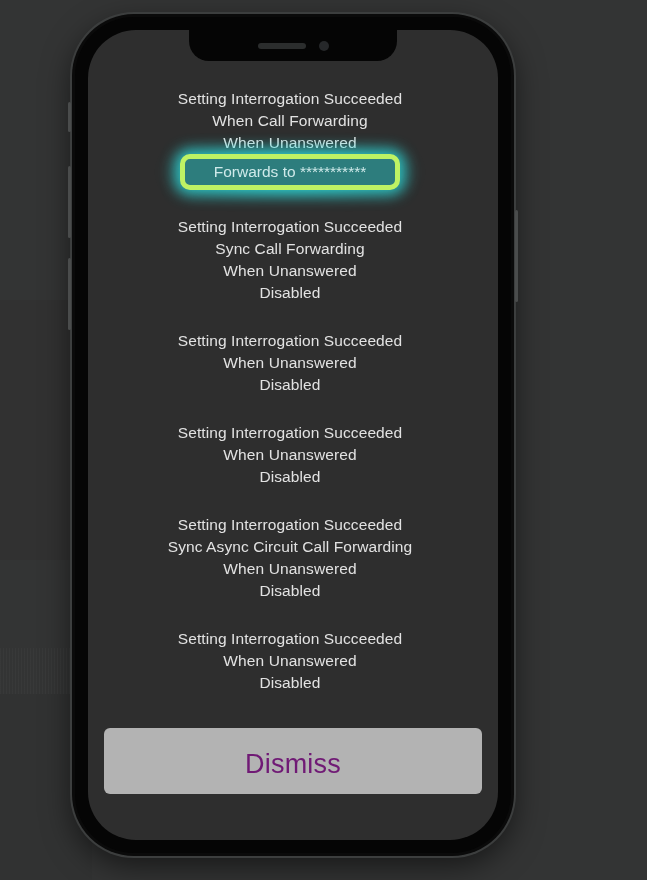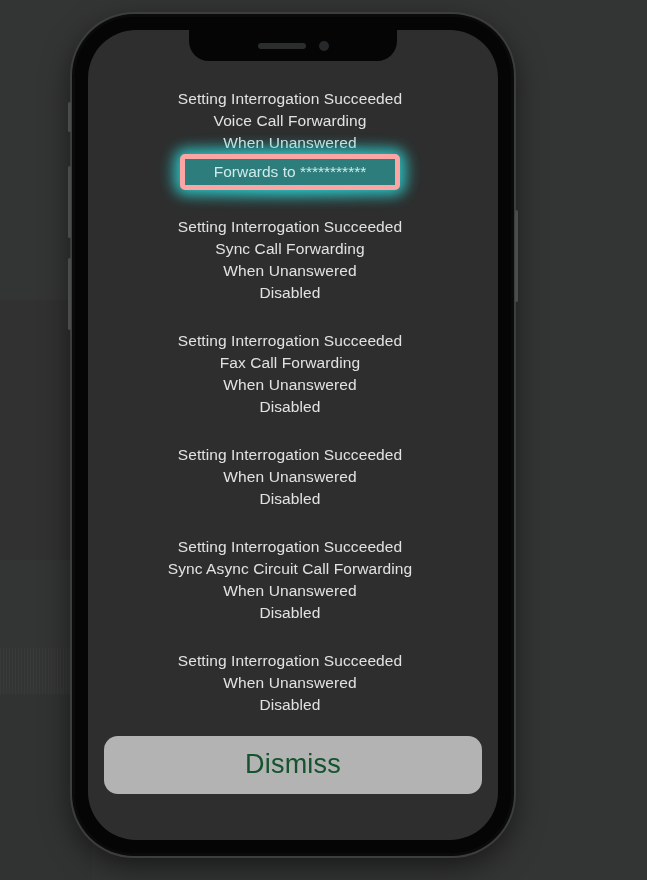--- a/index.html
+++ b/index.html
@@ -176,22 +176,22 @@
     filter: blur(7px);
     pointer-events: none;
     z-index: 1;
   }
   .hl-box {
     position: relative;
     display: inline-block;
     z-index: 2;
     padding: 2px 6px;
     background: #2d7d7d;
-    border: 5px solid #fca5a5;
-    border-radius: 5px;
+    border: 5px solid #bef264;
+    border-radius: 10px;
     box-shadow: 0 0 14px 5px rgba(45,231,231,0.75);
   }
   .hl-text {
     color: #cfeaea;
     font-size: 15.5px;
     line-height: 20px;
     white-space: nowrap;
     display: inline-block;
     min-width: 198px;
     text-align: center;
@@ -201,25 +201,25 @@
   .dimmed { position: relative; z-index: 0; }
 
   
   .alert-footer {
     flex: 0 0 auto;
     padding: 0 16px 46px 16px;
   }
   .dismiss-btn {
     display: block;
     width: 100%;
-    padding: 12px 0 14px 0;
+    padding: 20px 0 14px 0;
     background: #b3b3b3;
-    color: #14532d;
+    color: #701a75;
     border: none;
-    border-radius: 14px;
+    border-radius: 6px;
     font-family: "Liberation Sans", sans-serif;
     font-size: 27px;
     line-height: 32px;
     letter-spacing: 0.2px;
     cursor: pointer;
     text-align: center;
   }
 </style>
 </head>
 <body>
@@ -241,40 +241,39 @@
     <div class="notch">
       <div class="speaker"></div>
       <div class="camera"></div>
     </div>
 
     <div class="alert">
       <div class="alert-body">
 
         <div class="msg-block">
           <div class="msg-line">Setting Interrogation Succeeded</div>
-          <div class="msg-line">Voice Call Forwarding</div>
+          <div class="msg-line">When Call Forwarding</div>
           <div class="msg-line dimmed">When Unanswered</div>
           <div class="hl-wrap">
             <div class="hl-glow"></div>
             <span class="hl-box">
               <span class="hl-text">Forwards to ***********</span>
             </span>
           </div>
         </div>
 
         <div class="msg-block">
           <div class="msg-line">Setting Interrogation Succeeded</div>
           <div class="msg-line">Sync Call Forwarding</div>
           <div class="msg-line">When Unanswered</div>
           <div class="msg-line">Disabled</div>
         </div>
 
         <div class="msg-block">
           <div class="msg-line">Setting Interrogation Succeeded</div>
-          <div class="msg-line">Fax Call Forwarding</div>
           <div class="msg-line">When Unanswered</div>
           <div class="msg-line">Disabled</div>
         </div>
 
         <div class="msg-block">
           <div class="msg-line">Setting Interrogation Succeeded</div>
           <div class="msg-line">When Unanswered</div>
           <div class="msg-line">Disabled</div>
         </div>
 

